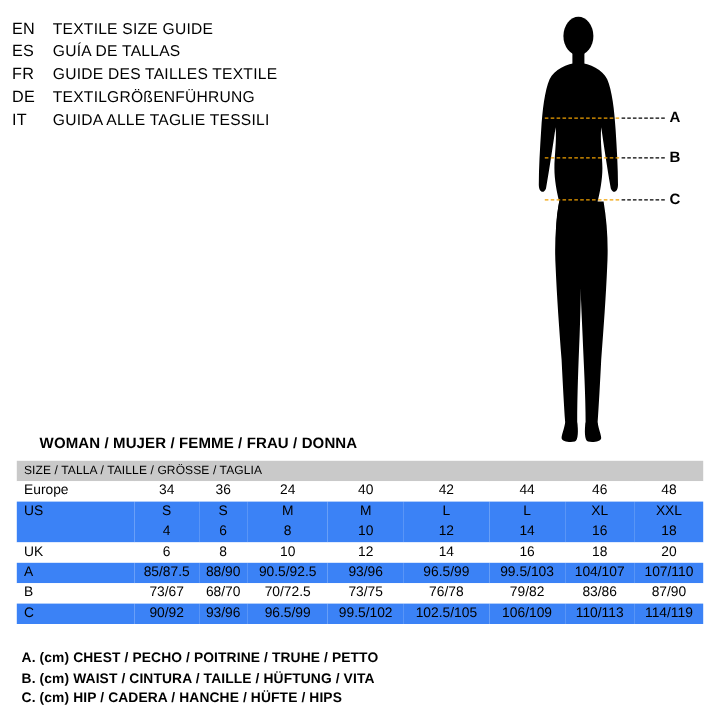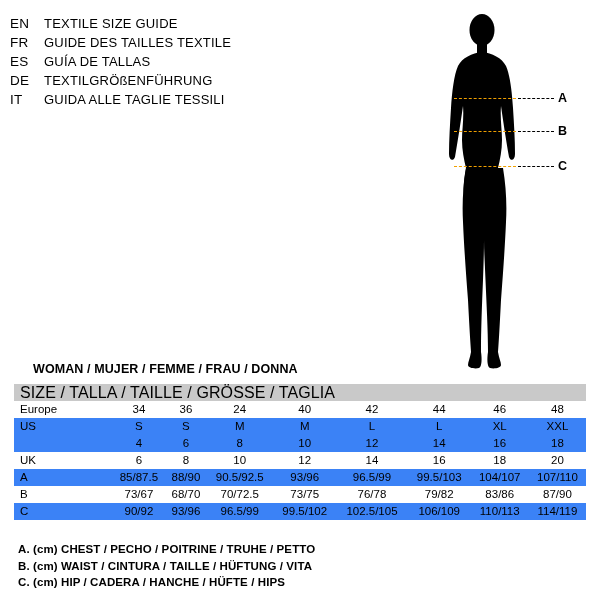--- a/index.html
+++ b/index.html
@@ -95,21 +95,21 @@
   table#size-table td.row-label {
     text-align: left;
     padding-left: 6px;
     width: 92px;
   }
   tr.head-row {
     background: #c9c9c9;
   }
   tr.head-row th {
     font-weight: bold;
-    font-size: 16px;
+    font-size: 10px;
     letter-spacing: 0.1px;
   }
   tr.shade {
     background: #3b82f6;
   }
   tr.plain {
     background: #ffffff;
   }
 
   
@@ -128,26 +128,26 @@
 </style>
 </head>
 <body>
 
 <div id="lang-block">
   <div class="lang-row">
     <span class="lang-code">EN</span>
     <span class="lang-text">TEXTILE SIZE GUIDE</span>
   </div>
   <div class="lang-row">
+    <span class="lang-code">ES</span>
+    <span class="lang-text">GUÍA DE TALLAS</span>
+  </div>
+  <div class="lang-row">
     <span class="lang-code">FR</span>
     <span class="lang-text">GUIDE DES TAILLES TEXTILE</span>
-  </div>
-  <div class="lang-row">
-    <span class="lang-code">ES</span>
-    <span class="lang-text">GUÍA DE TALLAS</span>
   </div>
   <div class="lang-row">
     <span class="lang-code">DE</span>
     <span class="lang-text">TEXTILGRÖßENFÜHRUNG</span>
   </div>
   <div class="lang-row">
     <span class="lang-code">IT</span>
     <span class="lang-text">GUIDA ALLE TAGLIE TESSILI</span>
   </div>
 </div>

